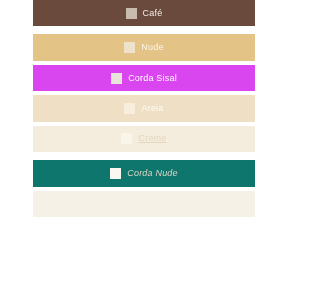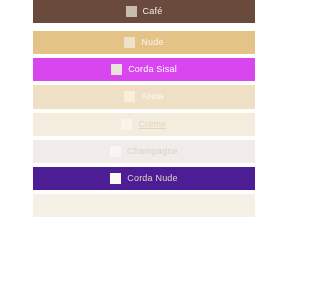--- a/index.html
+++ b/index.html
@@ -94,28 +94,22 @@
       </div>
     </div>
     <div class="row-gap"></div>
     <div class="swatch-row" style="background: rgb(244, 236, 220);">
       <div class="swatch-inner">
         <span class="chip" style="background: rgb(250, 245, 234);"></span>
         <span class="swatch-label" style="color: rgb(226, 214, 190); text-decoration: underline;">Creme</span>
       </div>
     </div>
     <div class="row-gap"></div>
-    <div class="swatch-row" style="background: rgb(241, 235, 233);">
-      <div class="swatch-inner">
-        <span class="chip" style="background: rgb(249, 245, 243);"></span>
-        <span class="swatch-label" style="color: rgb(220, 208, 203);">Champagne</span>
-      </div>
-    </div>
     <div class="row-gap"></div>
-    <div class="swatch-row" style="background: #4c1d95;">
+    <div class="swatch-row" style="background: #0f766e; font-style: italic;">
       <div class="swatch-inner">
         <span class="chip" style="background: rgb(250, 248, 241);"></span>
         <span class="swatch-label" style="color: rgb(221, 214, 196);">Corda Nude</span>
       </div>
     </div>
     <div class="row-gap"></div>
     <div class="swatch-row" style="background: rgb(245, 241, 230);">
       <div class="swatch-inner">
         <span class="chip" style="background: rgb(245, 241, 230);"></span>
         <span class="swatch-label" style="color: rgb(245, 241, 230);"></span>

